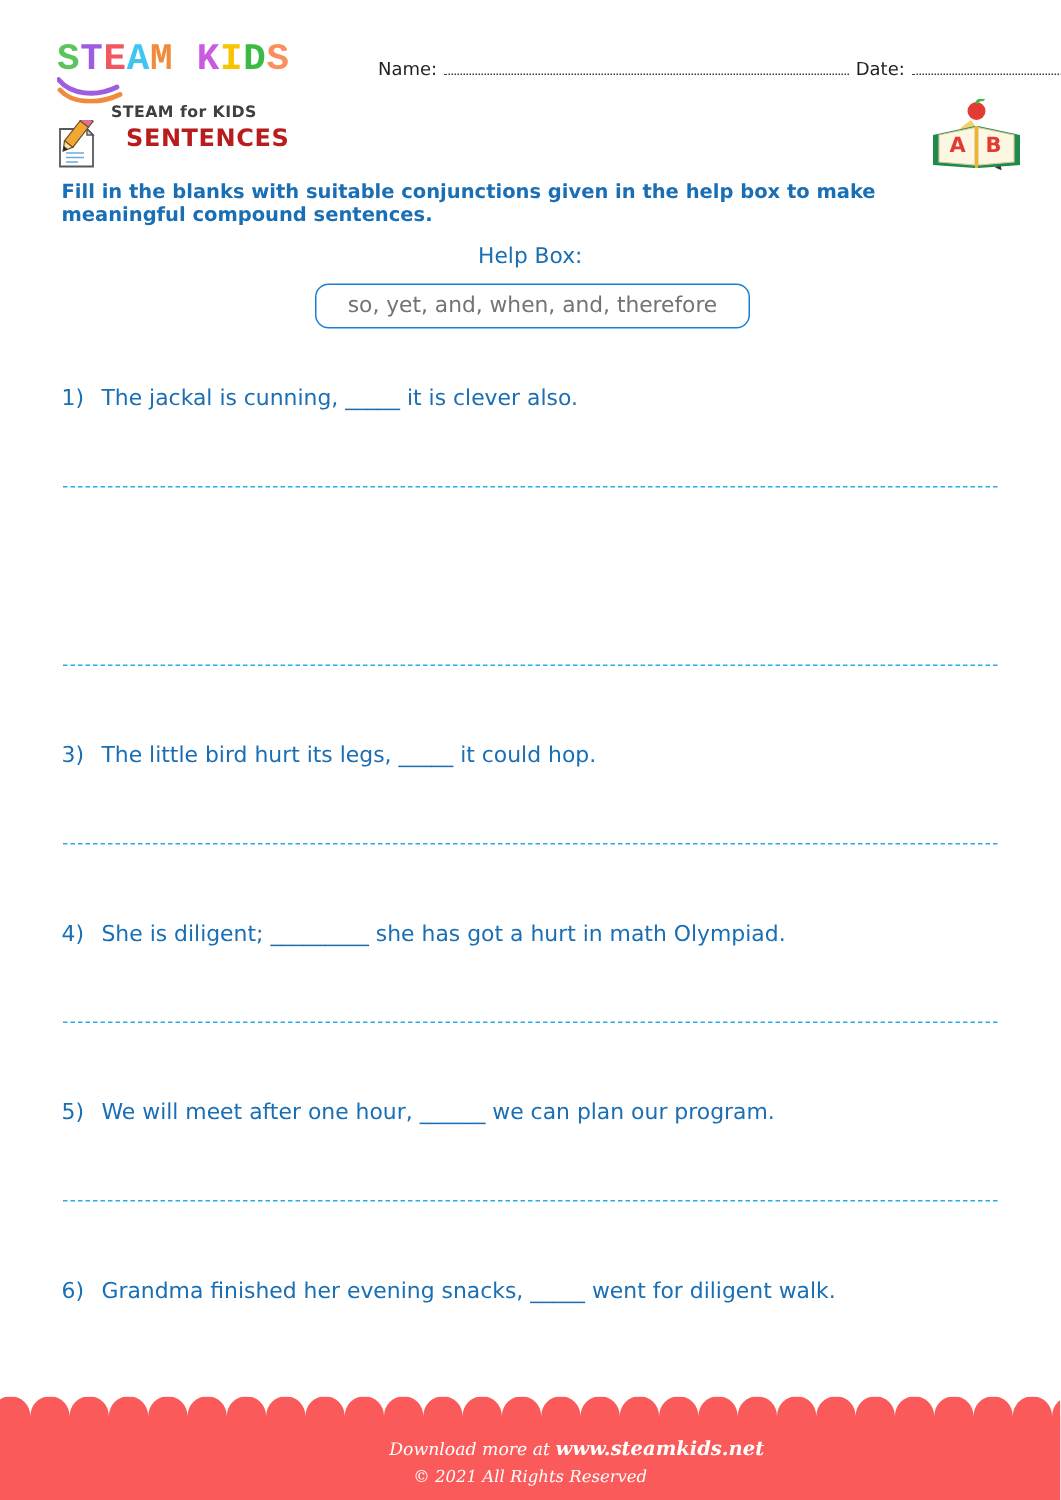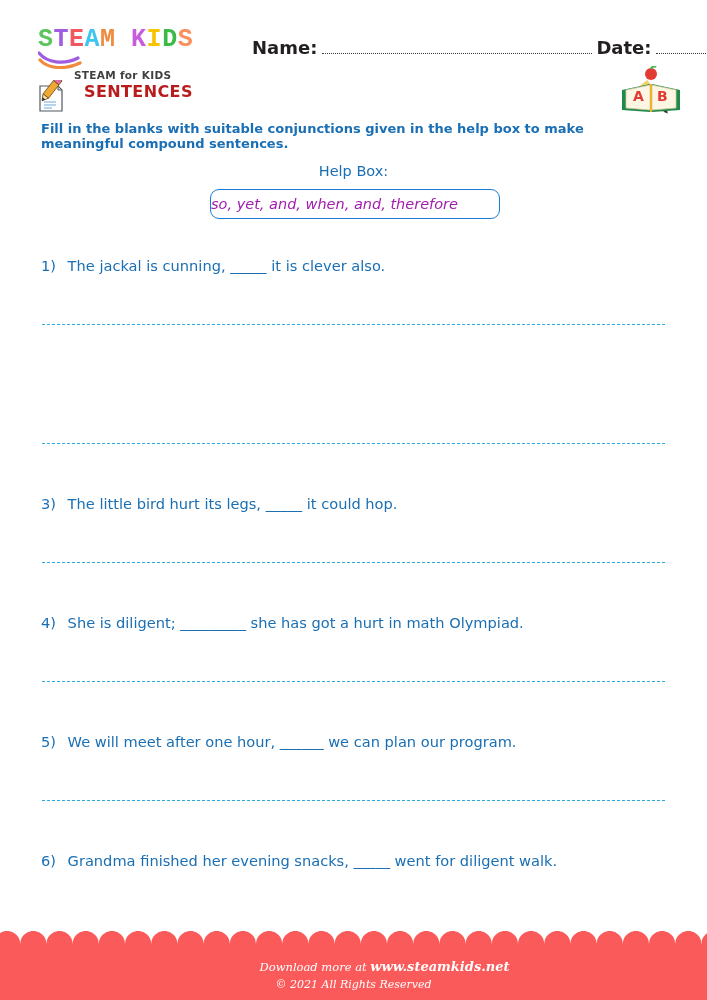--- a/index.html
+++ b/index.html
@@ -62,24 +62,23 @@
     height: 18px;
   }
 
   .namedate {
     position: absolute;
     left: 252px;
     top: 37px;
     width: 430px;
     height: 24px;
     font-family: "DejaVu Sans", sans-serif;
-    font-size: 18px;
+    font-size: 12px;
     color: #231f20;
     white-space: nowrap;
-    font-weight: bold;
   }
   .nd-label { display:inline-block; vertical-align: baseline; }
   .nd-rule {
     display: inline-block;
     vertical-align: baseline;
     border-bottom: 1.4px dotted #3a3a3a;
     height: 12px;
     margin: 0 4px 0 5px;
   }
   .nd-rule.name { width: 270px; }
@@ -144,25 +143,24 @@
     position: absolute;
     left: 210px;
     top: 189px;
     width: 288px;
     height: 28px;
     border: 1.6px solid #1a7fd4;
     border-radius: 9px;
     background: #ffffff;
     display: flex;
     align-items: center;
-    justify-content: flex-start;
+    justify-content: center;
     font-family: "DejaVu Sans", sans-serif;
     font-size: 14.5px;
-    color: #a21caf;
-    font-style: italic;
+    color: #737373;
   }
 
   
   .questions {
     position: absolute;
     left: 0;
     top: 252px;
     width: 574px;
   }
   .qrow {

